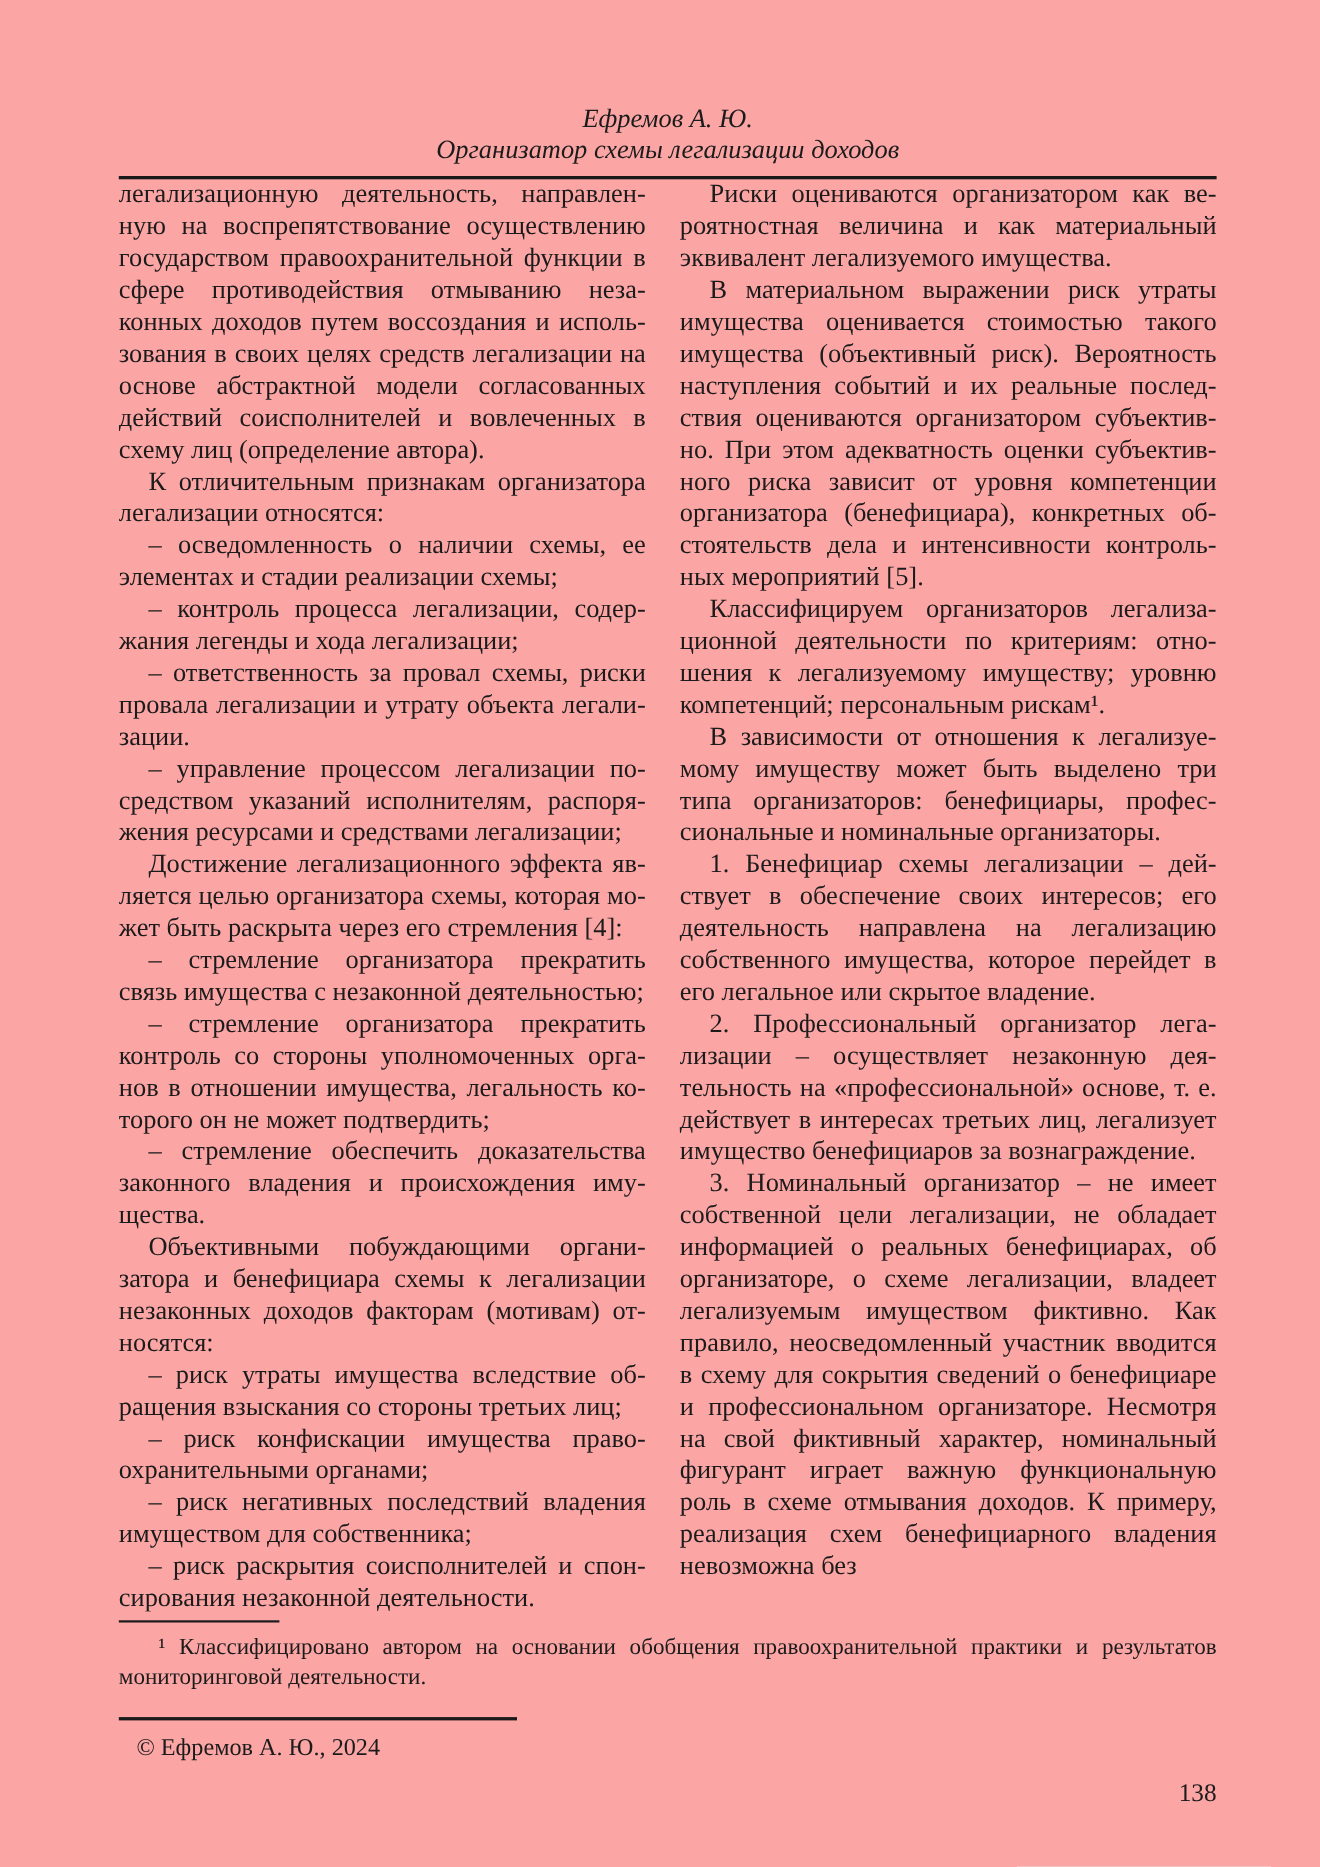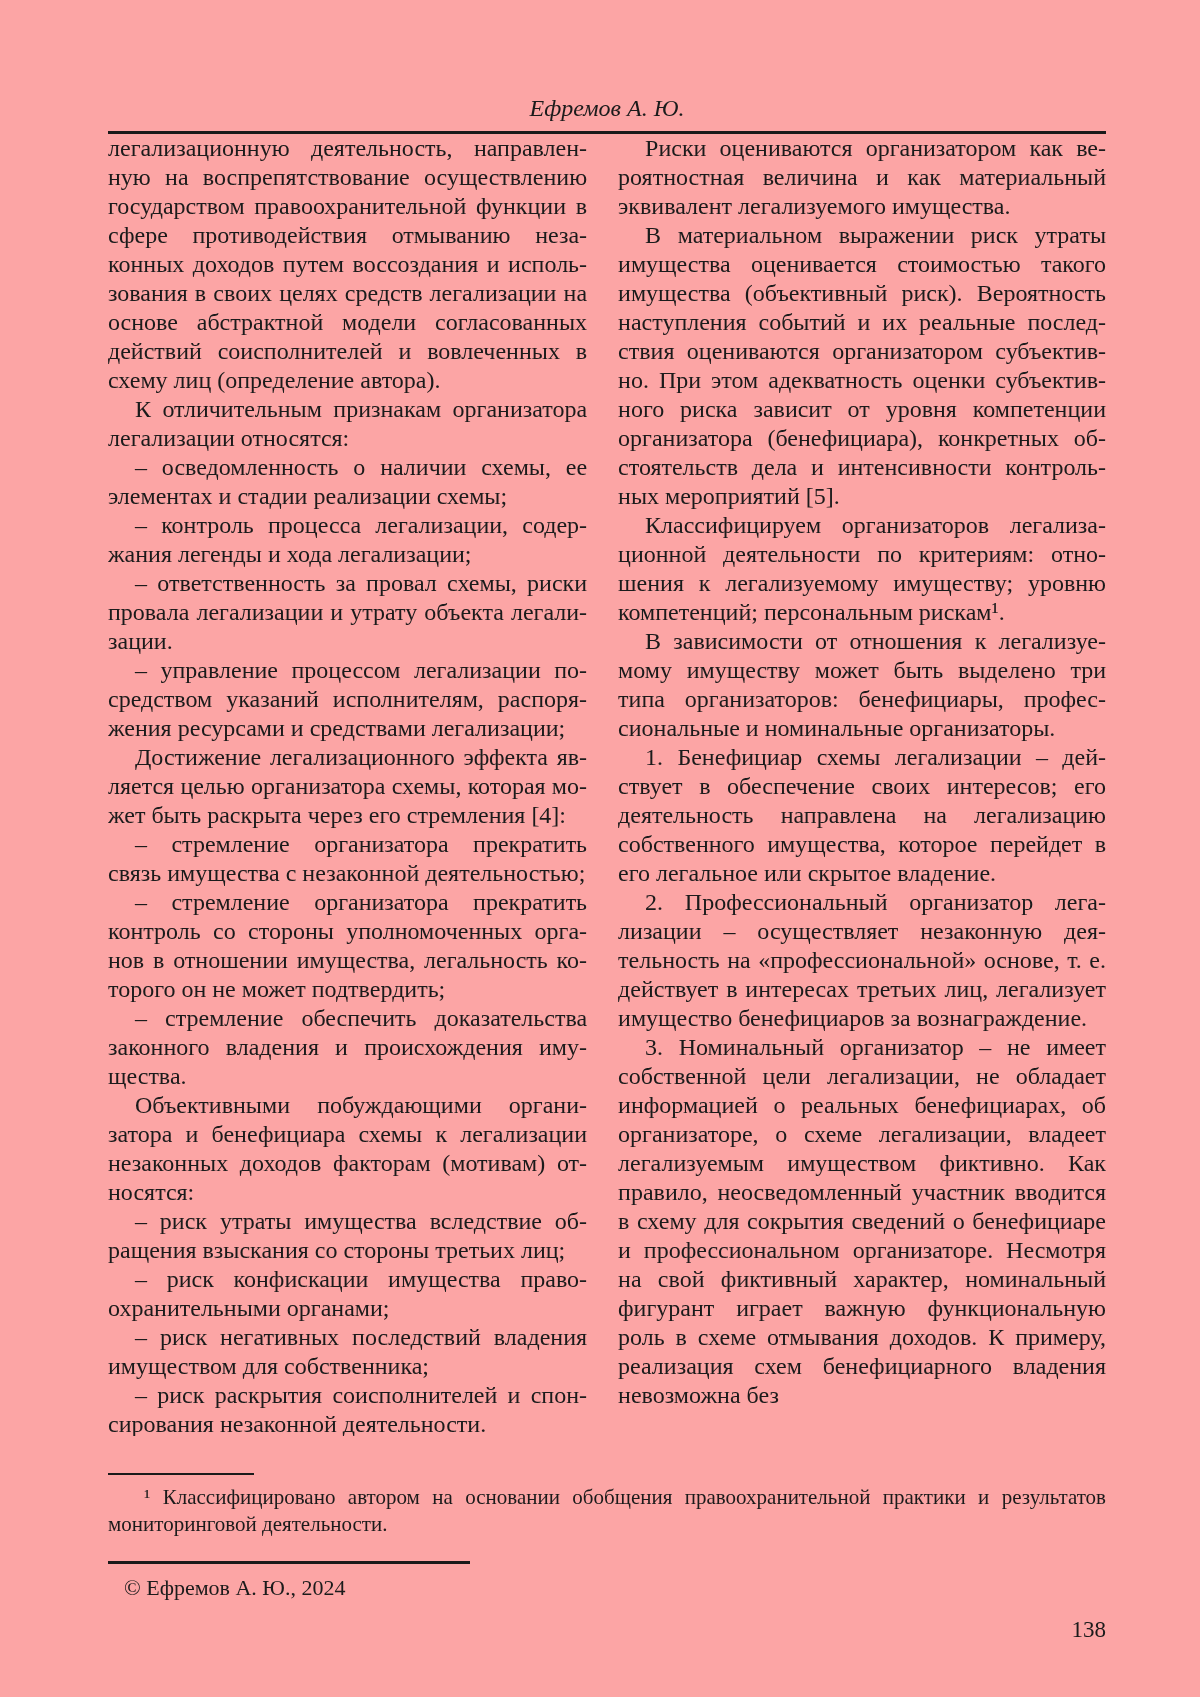--- a/index.html
+++ b/index.html
@@ -92,20 +92,21 @@
   }
 </style>
 </head>
 <body>
 
 <div class="page">
   <div class="content">
 
     <header class="running-header">
       <div>Ефремов А. Ю.</div>
+      <div>Организатор схемы легализации доходов</div>
     </header>
 
     <div class="header-rule"></div>
 
     <main class="columns">
       <section class="col-left">
         <p class="para noindent">легализационную деятельность, направлен­ную на воспрепятствование осуществлению государством правоохранительной функции в сфере противодействия отмыванию неза­конных доходов путем воссоздания и исполь­зования в своих целях средств легализации на основе абстрактной модели согласован­ных действий соисполнителей и вовлеченных в схему лиц (определение автора).</p>
         <p class="para">К отличительным признакам организатора легализации относятся:</p>
         <p class="para">– осведомленность о наличии схемы, ее элементах и стадии реализации схемы;</p>
         <p class="para">– контроль процесса легализации, содер­жания легенды и хода легализации;</p>

